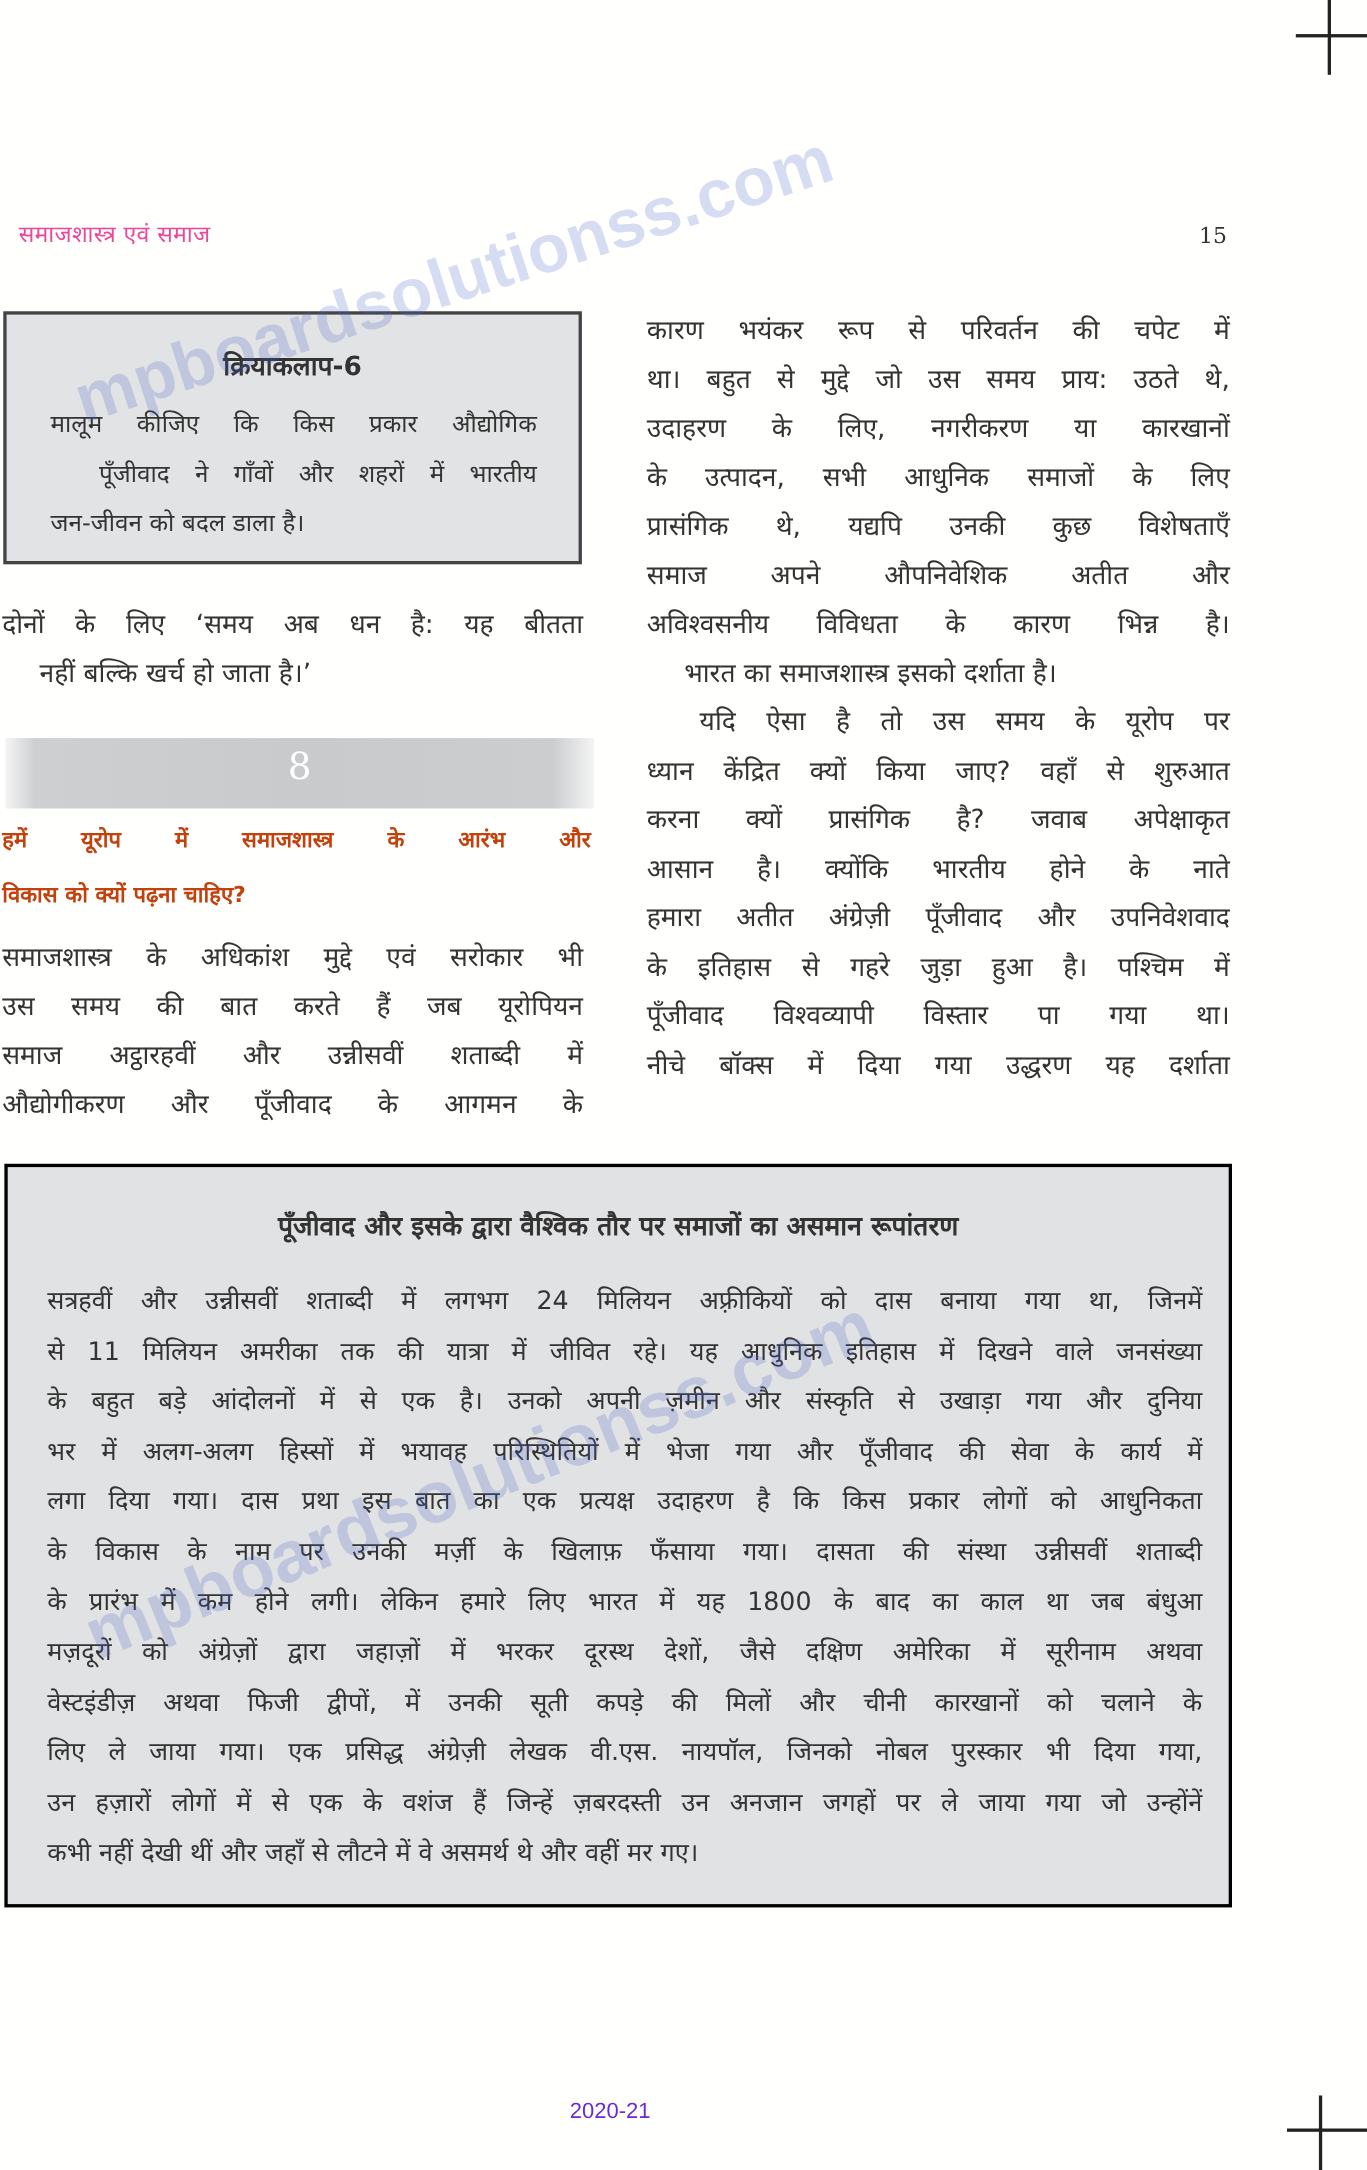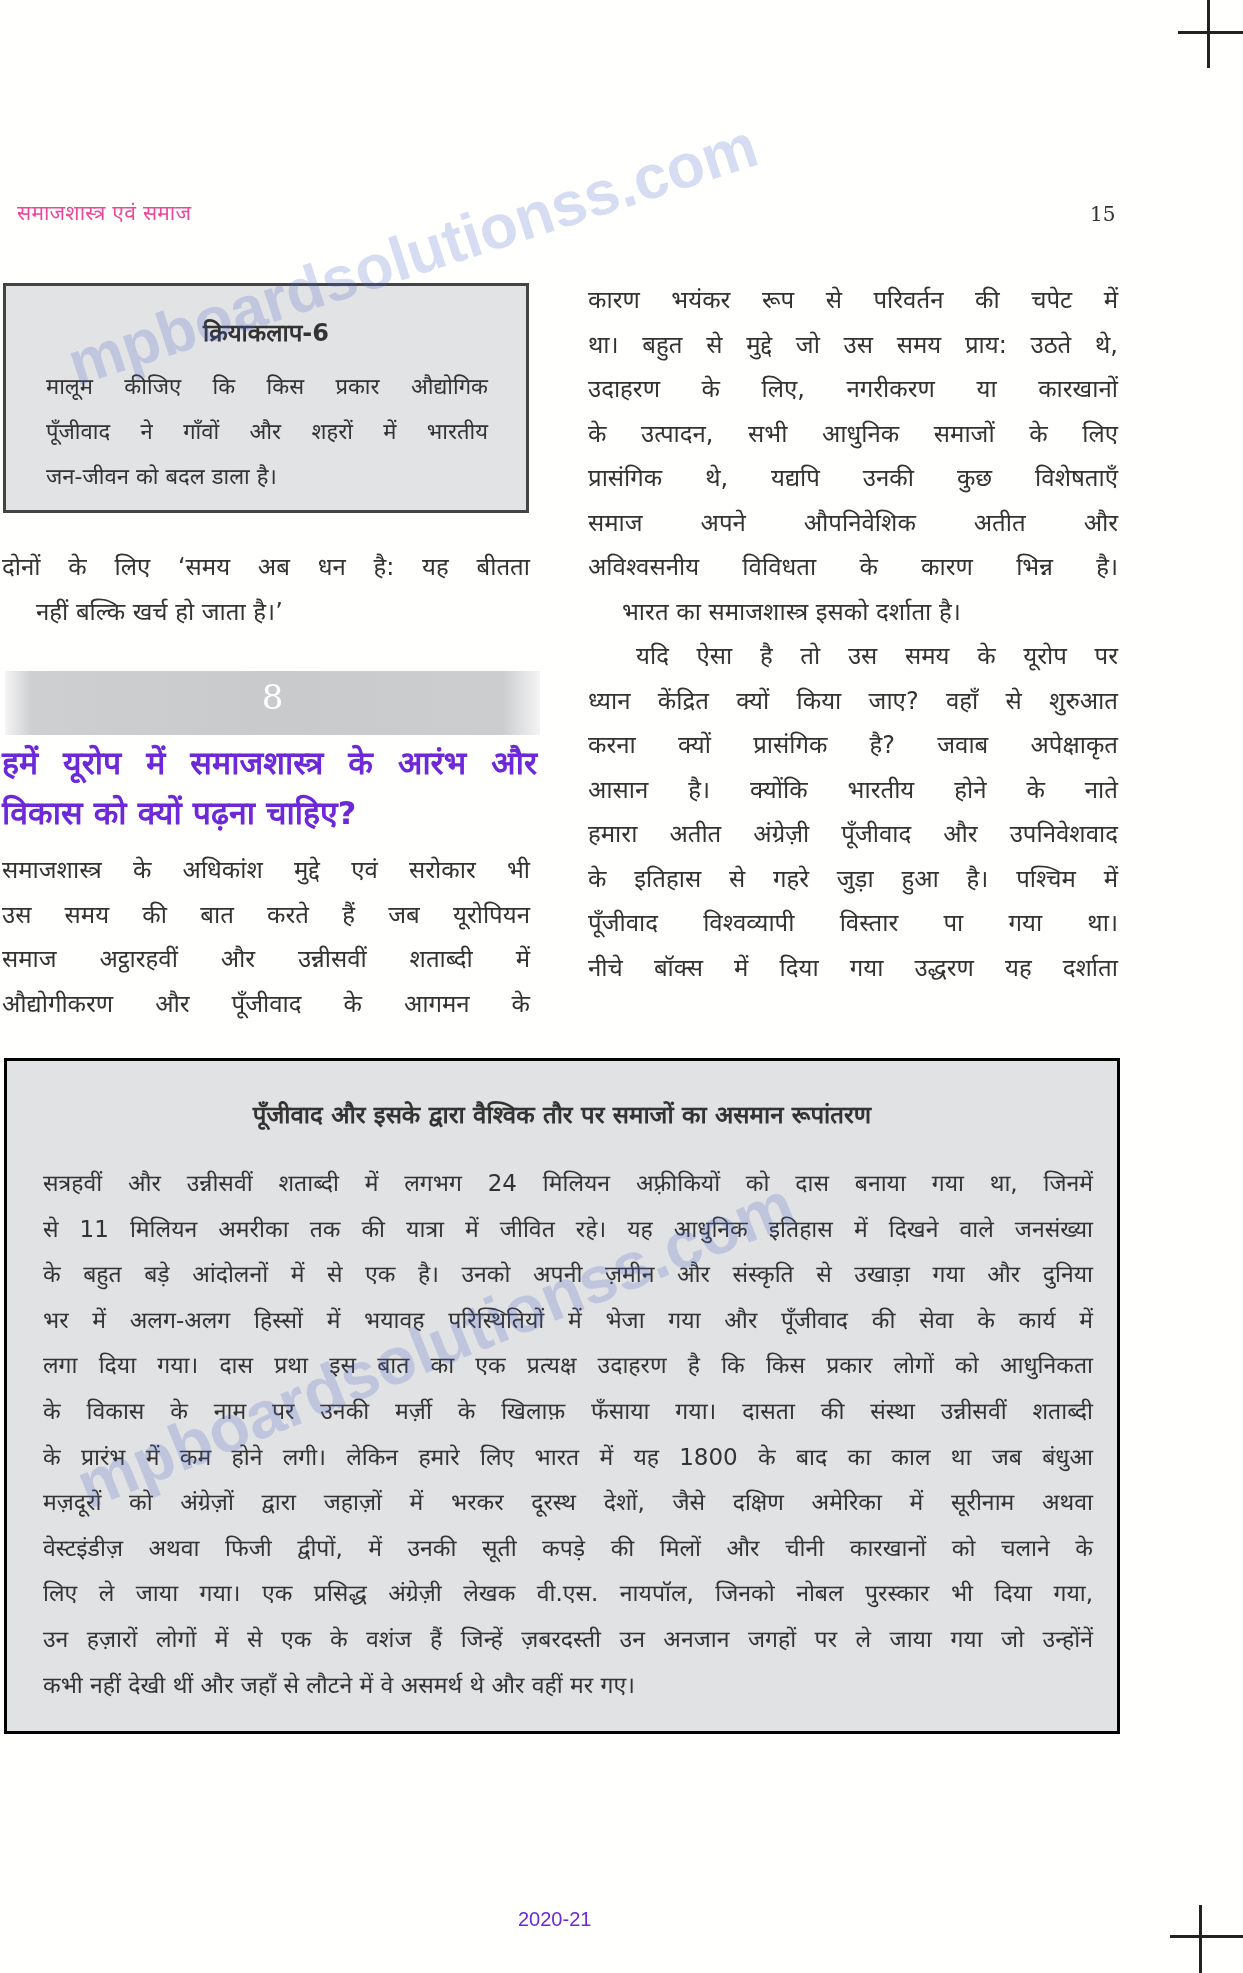--- a/index.html
+++ b/index.html
@@ -38,21 +38,21 @@
   .section-band {
     position: absolute; left: 5px; top: 671px; width: 535px; height: 64px;
     background: linear-gradient(90deg, #f4f4f4 0%, #cdcfd1 5%, #c8cacc 50%, #cbcdcf 93%, #f4f4f4 100%);
   }
   .section-num {
     position: absolute; left: 0; width: 100%; top: 6px; text-align: center;
     color: #fff; font-family: "DejaVu Serif", serif; font-size: 34px;
   }
   .section-heading {
     position: absolute; left: 2px; top: 738px; width: 535px;
-    font-size: 32px; font-weight: bold; line-height: 50px; color: #6d28d9;
+    font-size: 20px; font-weight: bold; line-height: 50px; color: #c2410c;
   }
   .quote-box {
     position: absolute; left: 4px; top: 1058px; width: 1116px; height: 676px;
     box-sizing: border-box; border: 3px solid #000000; background: #e1e2e3;
   }
   .quote-title {
     position: absolute; left: 0; width: 100%; top: 36px; text-align: center;
     font-size: 24px; font-weight: bold; color: #333;
   }
   .quote-body {
@@ -78,21 +78,21 @@
 <div class="crop" style="left:1199px;top:1905px;width:3px;height:68px;"></div>
 <div class="crop" style="left:1170px;top:1935px;width:73px;height:3px;"></div>
 
 <div class="running-head">समाजशास्त्र एवं समाज</div>
 <div class="page-num">15</div>
 
 <div class="activity-box">
   <div class="activity-title">क्रियाकलाप-6</div>
   <div class="activity-body">
     <span class="line" style="display:block;text-align:justify;text-align-last:justify;white-space:nowrap;">मालूम कीजिए कि किस प्रकार औद्योगिक</span>
-    <span class="line" style="display:block;text-align:justify;text-align-last:justify;white-space:nowrap;">पूँजीवाद ने गाँवों और शहरों में भारतीय</span>
+    <span class="line" style="display:block;text-align:justify;text-align-last:justify;white-space:nowrap;margin-left:44px;">पूँजीवाद ने गाँवों और शहरों में भारतीय</span>
     <span class="line" style="display:block;white-space:nowrap;">जन-जीवन को बदल डाला है।</span>
   </div>
 </div>
 
 <div class="col" style="left:2px;top:545px;width:528px;">
   <span class="line">दोनों के लिए ‘समय अब धन है: यह बीतता</span>
   <span class="line last">नहीं बल्कि खर्च हो जाता है।’</span>
 </div>
 
 <div class="section-band">

